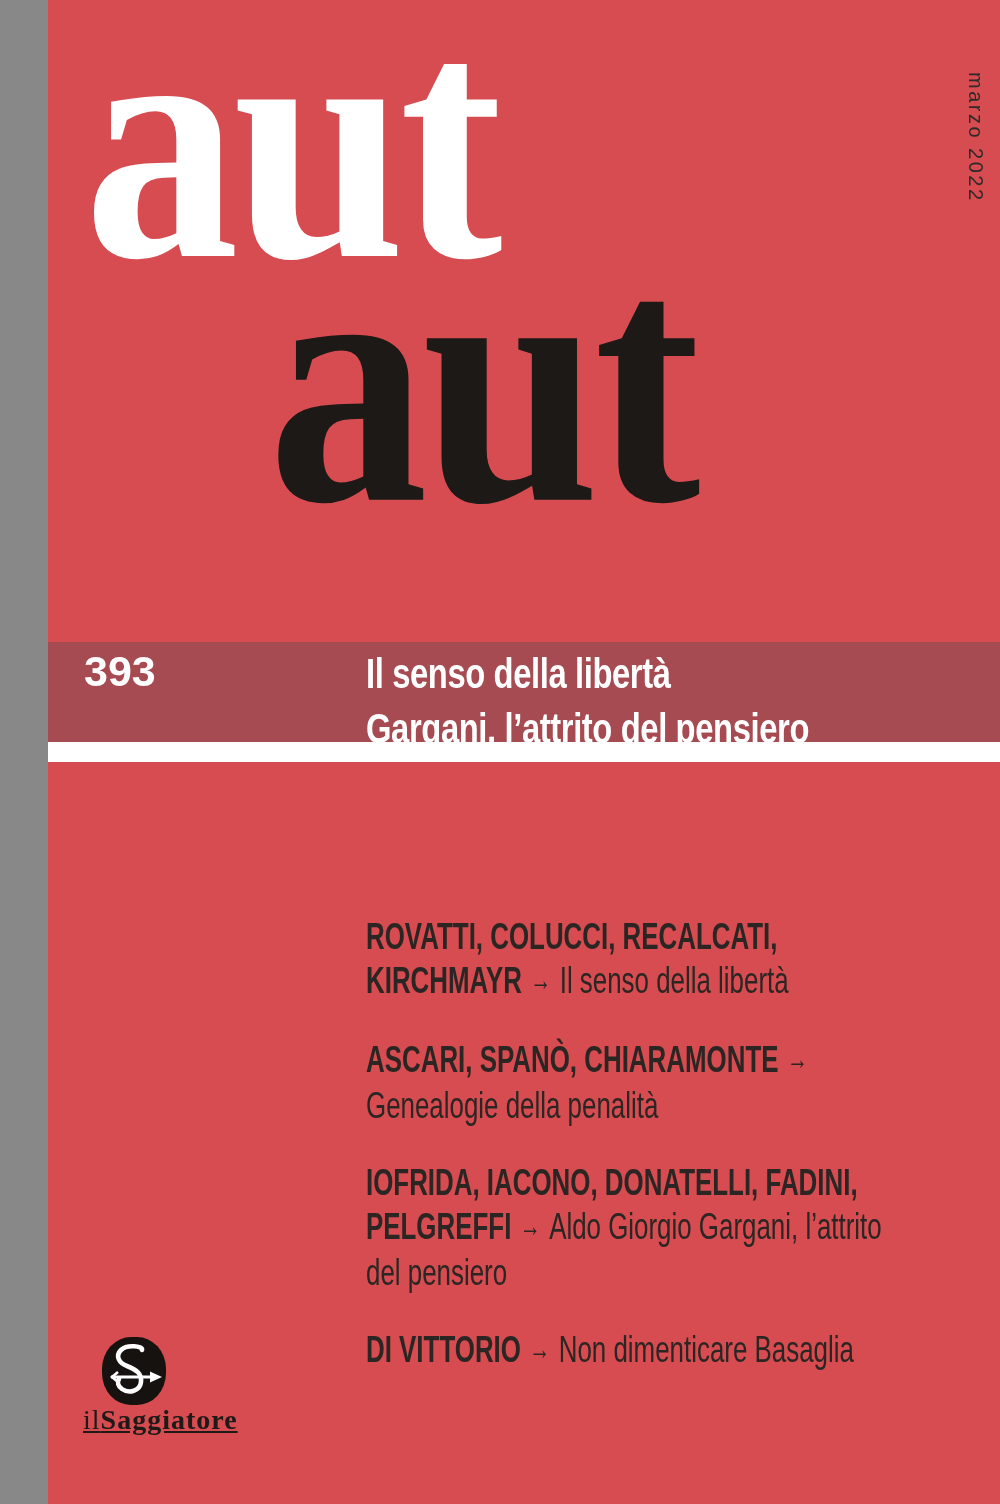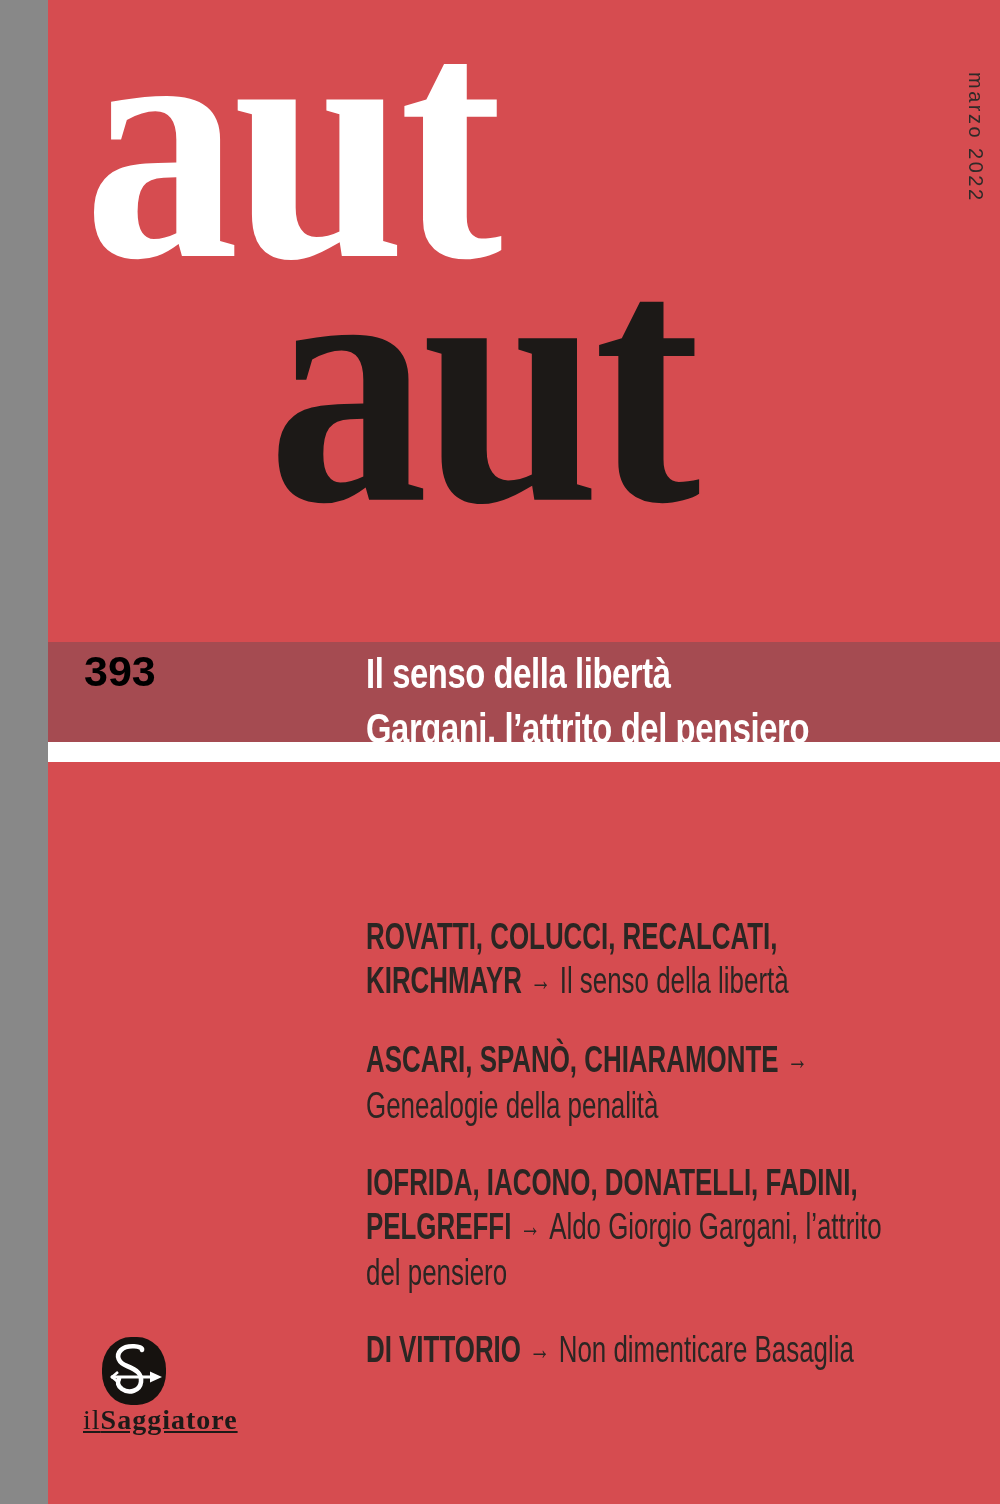--- a/index.html
+++ b/index.html
@@ -45,21 +45,21 @@
     left:0;top:642px;
     width:1000px;height:100px;
     background:#a54b51;
   }
   .issue-number{
     position:absolute;
     left:36px;top:650px;
     font-size:43px;
     font-weight:bold;
     line-height:1;
-    color:#000000;
+    color:#ffffff;
   }
   .band-title{
     position:absolute;
     left:318px;top:646px;
     color:#ffffff;
     font-weight:bold;
     font-size:42px;
     line-height:55px;
     letter-spacing:-0.5px;
   }

